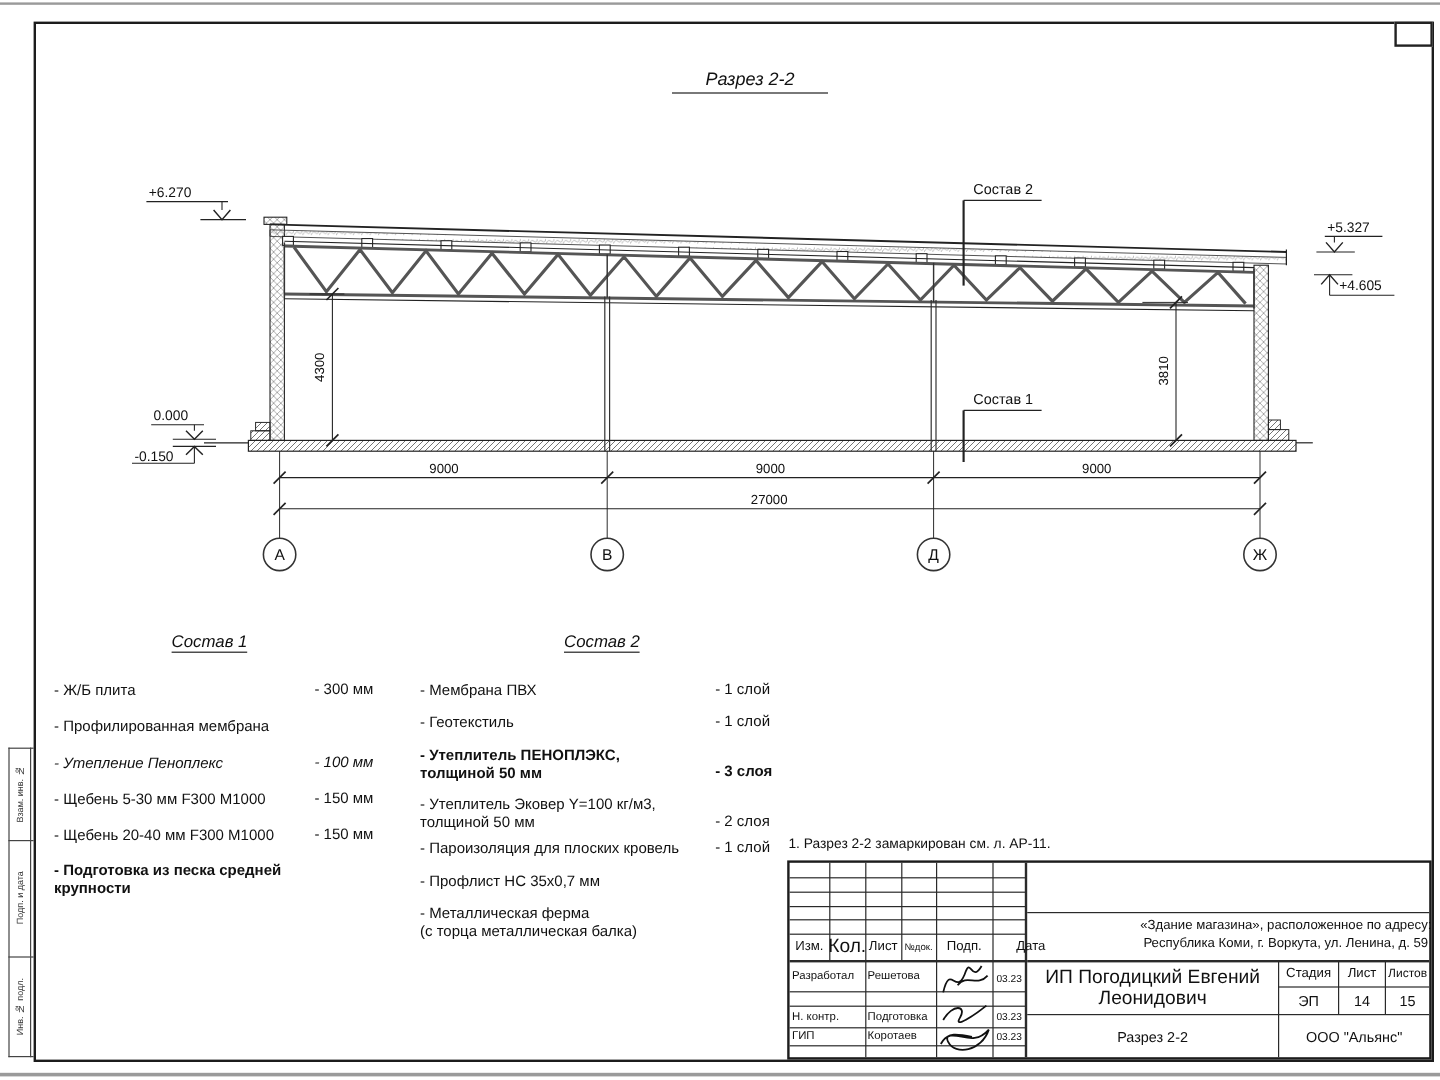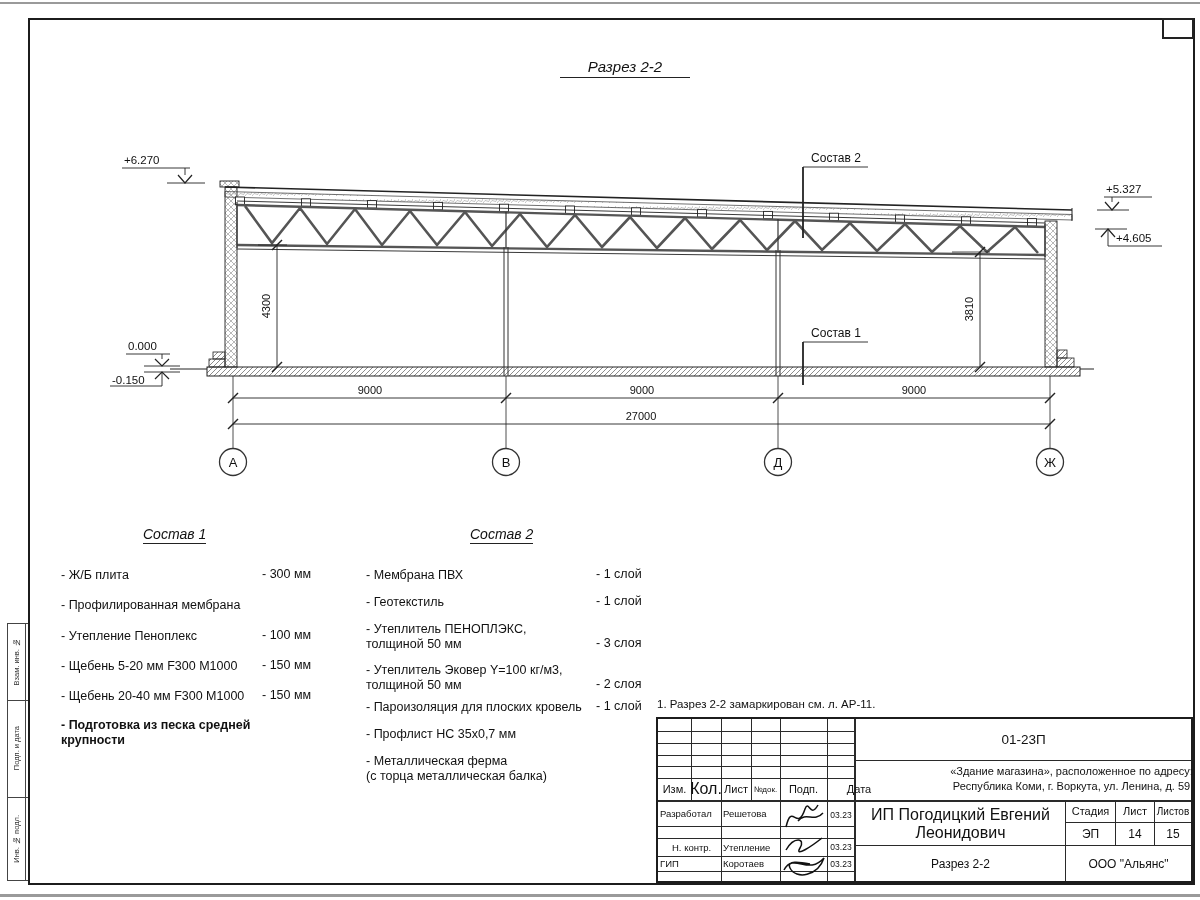--- a/index.html
+++ b/index.html
@@ -9,21 +9,21 @@
   #frame{position:absolute;left:28px;top:18px;width:1163px;height:863px;border:2px solid #1c1c1c;}
   .edge{position:absolute;background:#9a9a9a;}
   #drawing-svg{position:absolute;left:0;top:0;width:1200px;height:900px;}
   svg text{font-family:"Liberation Sans",sans-serif;fill:#111;}
   .dwg-title{position:absolute;left:560px;top:58px;width:130px;text-align:center;
     font-size:15px;font-style:italic;border-bottom:1.2px solid #222;padding-bottom:2px;}
   .list-block{position:absolute;}
   .list-head{position:absolute;top:4px;font-size:14px;font-style:italic;
     border-bottom:1.2px solid #222;padding-bottom:1px;}
   .srow{position:absolute;left:0;right:0;font-size:12.5px;line-height:15px;}
-  .srow .txt{white-space:pre-line;display:inline-block;margin-left:16px;}
+  .srow .txt{white-space:pre-line;display:inline-block;}
   .srow .val{position:absolute;bottom:1px;white-space:nowrap;}
   .s1 .val{left:217px;} .s2 .val{left:246px;}
   #note{position:absolute;left:657px;top:698px;font-size:11.5px;}
   #titleblock{position:absolute;left:656px;top:717px;width:537px;height:166px;
     border:2px solid #1c1c1c;box-sizing:border-box;}
   .tbl{position:absolute;background:#2a2a2a;}
   .tc{position:absolute;display:flex;align-items:center;justify-content:center;
     text-align:center;overflow:hidden;}
   .sidecell{position:absolute;display:flex;align-items:center;justify-content:center;}
   .vtext{writing-mode:vertical-rl;transform:rotate(180deg);font-size:7.5px;color:#333;white-space:nowrap;}
@@ -210,32 +210,32 @@
     <text x="778" y="467" font-size="13" text-anchor="middle">Д</text>
     <text x="1050" y="467" font-size="13" text-anchor="middle">Ж</text>
   </svg>
 
   <div class="dwg-title">Разрез 2-2</div>
 
   <div class="list-block s1" style="left:45px;top:522px;width:290px;height:225px;">
     <div class="list-head" style="left:98px;">Состав 1</div>
     <div class="srow" style="top:46px;"><span class="txt">- Ж/Б плита</span><span class="val">- 300 мм</span></div>
     <div class="srow" style="top:76px;"><span class="txt">- Профилированная мембрана</span><span class="val"></span></div>
-    <div class="srow" style="top:107px;"><span class="txt">- Утепление Пеноплекс</span><span class="val">- 100 мм</span></div>
-    <div class="srow" style="top:137px;"><span class="txt">-  Щебень 5-20 мм F300 М1000</span><span class="val">- 150 мм</span></div>
+    <div class="srow" style="top:107px;font-style:italic;"><span class="txt">- Утепление Пеноплекс</span><span class="val">- 100 мм</span></div>
+    <div class="srow" style="top:137px;"><span class="txt">-  Щебень 5-30 мм F300 М1000</span><span class="val">- 150 мм</span></div>
     <div class="srow" style="top:167px;"><span class="txt">-  Щебень 20-40 мм F300 М1000</span><span class="val">- 150 мм</span></div>
     <div class="srow" style="top:196px;font-weight:bold;"><span class="txt">- Подготовка из песка средней
   крупности</span><span class="val"></span></div>
   </div>
 
   <div class="list-block s2" style="left:350px;top:522px;width:315px;height:275px;">
     <div class="list-head" style="left:120px;">Состав 2</div>
     <div class="srow" style="top:46px;"><span class="txt">- Мембрана ПВХ</span><span class="val">- 1 слой</span></div>
     <div class="srow" style="top:73px;"><span class="txt">- Геотекстиль</span><span class="val">- 1 слой</span></div>
-    <div class="srow" style="top:100px;"><span class="txt">- Утеплитель ПЕНОПЛЭКС,
+    <div class="srow" style="top:100px;font-weight:bold;"><span class="txt">- Утеплитель ПЕНОПЛЭКС,
   толщиной 50 мм</span><span class="val">- 3 слоя</span></div>
     <div class="srow" style="top:141px;"><span class="txt">- Утеплитель Эковер Y=100 кг/м3,
   толщиной 50 мм</span><span class="val">- 2 слоя</span></div>
     <div class="srow" style="top:178px;text-decoration:underline;"><span class="txt">- Пароизоляция для плоских кровель</span><span class="val">- 1 слой</span></div>
     <div class="srow" style="top:205px;"><span class="txt">- Профлист НС 35х0,7 мм</span><span class="val"></span></div>
     <div class="srow" style="top:232px;"><span class="txt">- Металлическая ферма
   (с торца металлическая балка)</span><span class="val"></span></div>
   </div>
 
   <div id="note">1. Разрез 2-2 замаркирован см. л. АР-11.</div>
@@ -271,28 +271,27 @@
     <div class="tc" style="left:0;top:59px;width:33px;height:22px;font-size:11px;">Изм.</div>
     <div class="tc" style="left:33px;top:59px;width:30px;height:22px;font-size:16px;">Кол.</div>
     <div class="tc" style="left:63px;top:59px;width:30px;height:22px;font-size:11px;">Лист</div>
     <div class="tc" style="left:93px;top:59px;width:29px;height:22px;font-size:8px;">№док.</div>
     <div class="tc" style="left:122px;top:59px;width:47px;height:22px;font-size:11px;">Подп.</div>
     <div class="tc" style="left:187px;top:59px;width:28px;height:22px;font-size:11px;">Дата</div>
 
     <div class="tc" style="left:2px;top:83px;width:60px;height:22px;font-size:9.5px;justify-content:flex-start;">Разработал</div>
     <div class="tc" style="left:65px;top:83px;width:56px;height:22px;font-size:9.5px;justify-content:flex-start;">Решетова</div>
     <div class="tc" style="left:169px;top:89px;width:28px;height:14px;font-size:8.5px;">03.23</div>
-    <div class="tc" style="left:2px;top:119px;width:60px;height:18px;font-size:9.5px;justify-content:flex-start;margin-left:12px;">Н. контр.</div>
-    <div class="tc" style="left:65px;top:119px;width:56px;height:18px;font-size:9.5px;justify-content:flex-start;">Утепление</div>
+    <div class="tc" style="left:2px;top:119px;width:60px;height:18px;font-size:9.5px;justify-content:flex-start;">Н. контр.</div>
+    <div class="tc" style="left:65px;top:119px;width:56px;height:18px;font-size:9.5px;justify-content:flex-start;">Подготовка</div>
     <div class="tc" style="left:169px;top:121px;width:28px;height:14px;font-size:8.5px;">03.23</div>
     <div class="tc" style="left:2px;top:137px;width:60px;height:15px;font-size:9.5px;justify-content:flex-start;">ГИП</div>
     <div class="tc" style="left:65px;top:137px;width:56px;height:15px;font-size:9.5px;justify-content:flex-start;">Коротаев</div>
     <div class="tc" style="left:169px;top:138px;width:28px;height:14px;font-size:8.5px;">03.23</div>
 
-    <div class="tc" style="left:198px;top:0;width:335px;height:41px;font-size:13.5px;">01-23П</div>
     <div class="abs" style="left:198px;top:45px;width:335px;text-align:center;font-size:11px;line-height:15px;padding-left:48px;">
       <div>«Здание магазина», расположенное по адресу:</div>
       <div>Республика Коми, г. Воркута, ул. Ленина, д. 59</div>
     </div>
     <div class="tc" style="left:198px;top:83px;width:209px;height:43px;font-size:16px;">ИП Погодицкий Евгений Леонидович</div>
     <div class="tc" style="left:408px;top:81px;width:49px;height:22px;font-size:11px;">Стадия</div>
     <div class="tc" style="left:458px;top:81px;width:38px;height:22px;font-size:11px;">Лист</div>
     <div class="tc" style="left:497px;top:81px;width:36px;height:22px;font-size:10px;">Листов</div>
     <div class="tc" style="left:408px;top:103px;width:49px;height:23px;font-size:12px;">ЭП</div>
     <div class="tc" style="left:458px;top:103px;width:38px;height:23px;font-size:12px;">14</div>

